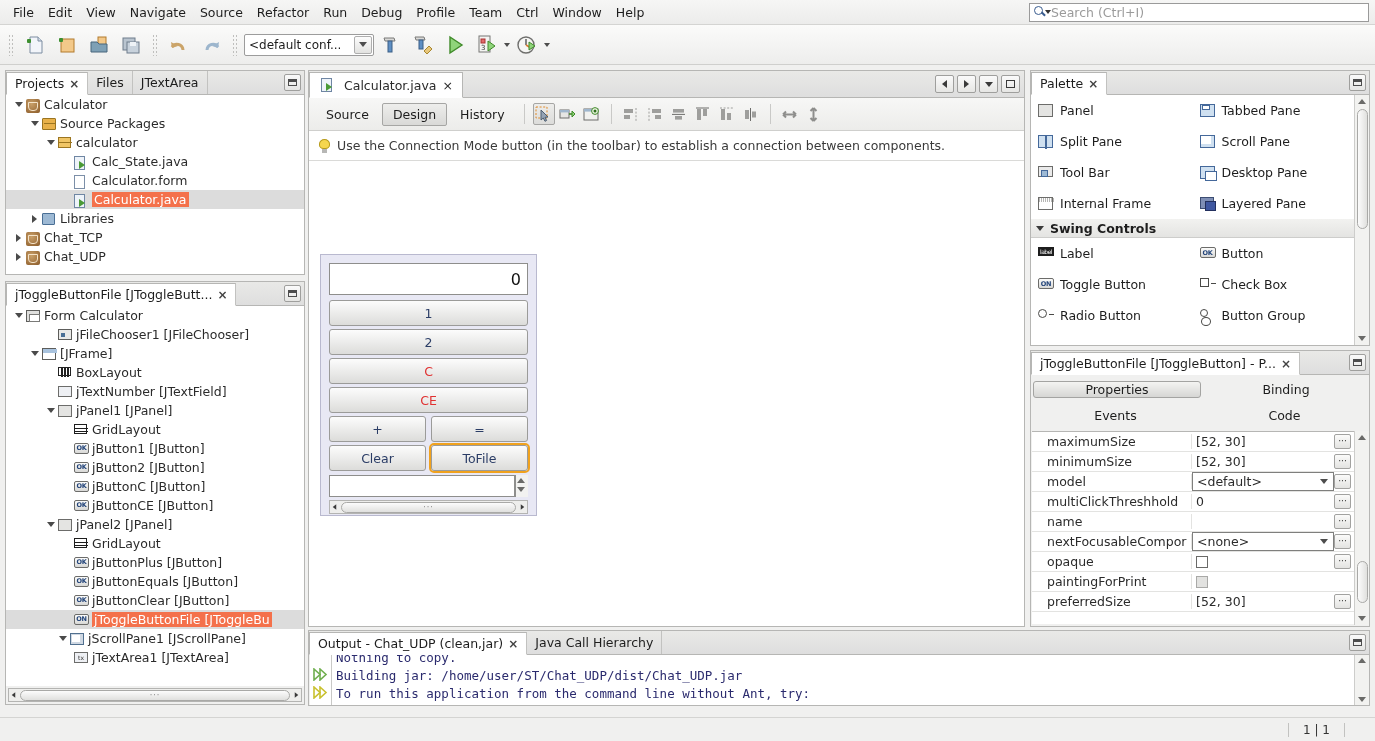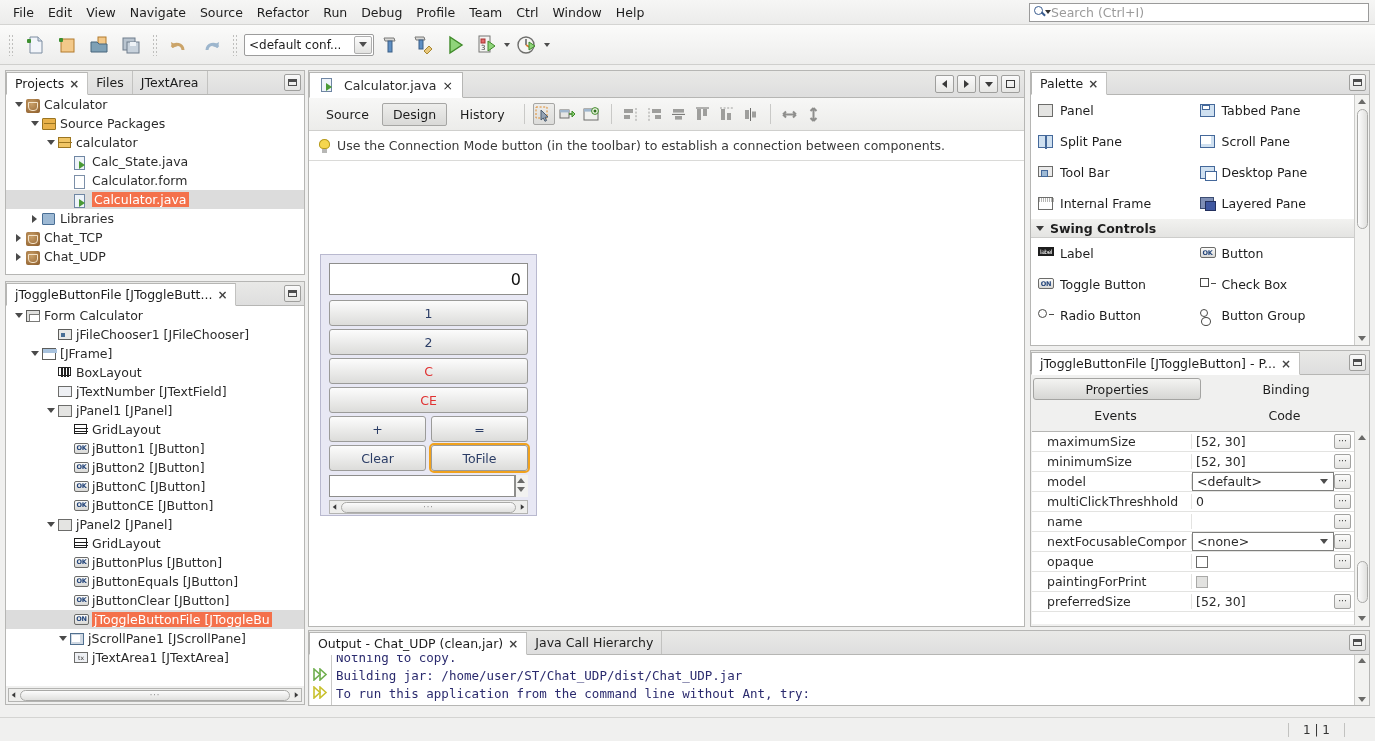--- a/index.html
+++ b/index.html
@@ -899,21 +899,21 @@
     <div class="panel-tabs">
       <div class="ptab active">
         <span>jToggleButtonFile [JToggleButton] - P...</span>
         <span class="x">×</span>
       </div>
       <div class="min-btn">
           <span class="min-glyph"></span>
         </div>
     </div>
 
-    <div class="prop-tabrow" style="margin-top:1px;">
+    <div class="prop-tabrow" style="margin-top:1px;align-items:center;">
       <div class="prop-tab active">Properties</div>
       <div class="prop-tab">Binding</div>
     </div>
     <div class="prop-tabrow">
       <div class="prop-tab">Events</div>
       <div class="prop-tab">Code</div>
     </div>
 
     <div class="prop-rows" id="prop-rows" style="left:1px;top:80px;width:322px;height:193px;border-top:1px solid #b6b6b4;">
         <div class="prow">

